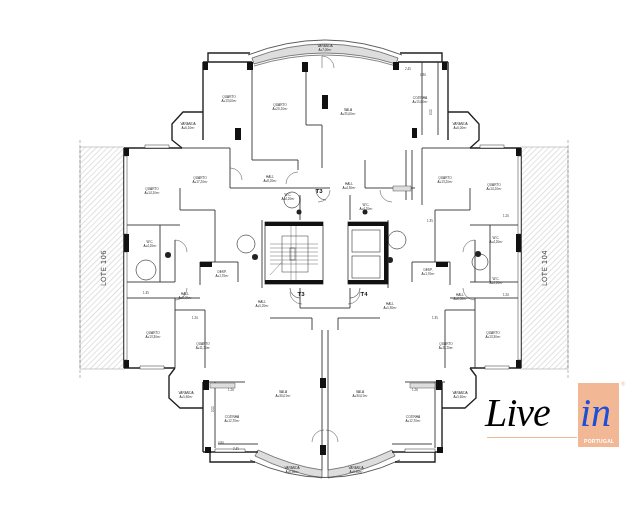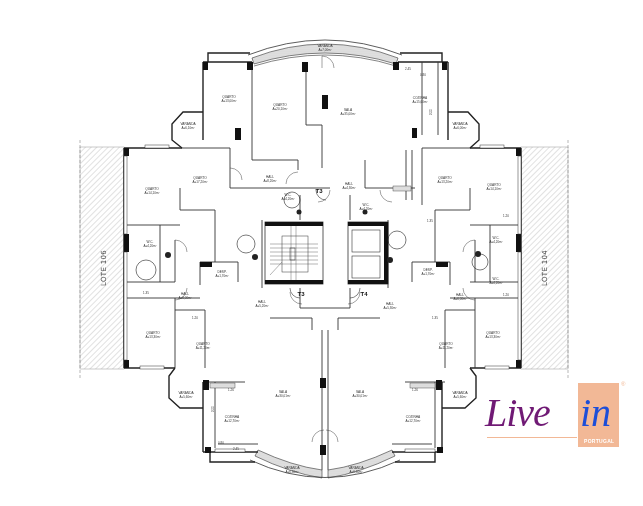--- a/index.html
+++ b/index.html
@@ -4,21 +4,21 @@
 <style>
   html, body { margin:0; padding:0; background:#ffffff; }
   body { width:643px; height:506px; position:relative; overflow:hidden; font-family:"Liberation Sans", sans-serif; }
   #plan { position:absolute; left:0; top:0; width:643px; height:506px; }
   .lbl { position:absolute; font-family:"Liberation Sans", sans-serif; font-size:3.2px; color:#333; text-align:center; line-height:4px; white-space:nowrap; transform:translateX(-50%); }
   .lbl .a { display:block; font-size:3px; }
   .lote { position:absolute; font-family:"DejaVu Sans", sans-serif; font-size:7px; color:#444; transform:translate(-50%,-50%) rotate(-90deg); white-space:nowrap; letter-spacing:0.3px; }
   .unit { position:absolute; font-family:"Liberation Sans", sans-serif; font-size:6px; font-weight:bold; color:#111; transform:translateX(-50%); }
   .dim { position:absolute; font-family:"Liberation Sans", sans-serif; font-size:3px; color:#333; }
   #logo { position:absolute; left:483px; top:383px; width:140px; height:70px; }
-  #logo .word { position:absolute; left:2px; top:6px; font-family:"Liberation Serif", serif; font-style:italic; font-size:40px; color:#701a75; letter-spacing:-1px; }
+  #logo .word { position:absolute; left:2px; top:6px; font-family:"Liberation Serif", serif; font-style:italic; font-size:40px; color:#000000; letter-spacing:-1px; }
   #logo .box { position:absolute; left:95px; top:0px; width:41px; height:64px; background:#f2b896; }
   #logo .in { position:absolute; left:97px; top:6px; font-family:"Liberation Serif", serif; font-style:italic; font-size:40px; color:#1d4ed8; }
   #logo .pt { position:absolute; left:101px; top:55px; font-family:"Liberation Sans", sans-serif; font-size:5px; font-weight:bold; color:#ffffff; letter-spacing:0.3px; }
   #logo .reg { position:absolute; left:138px; top:-2px; font-size:6px; color:#f2b896; font-family:"Liberation Sans", sans-serif; }
   #logo .line { position:absolute; left:4px; top:54px; width:90px; height:1px; background:#f2b896; }
 </style>
 </head>
 <body>
 
 <svg id="plan" viewBox="0 0 643 506" xmlns="http://www.w3.org/2000/svg">

